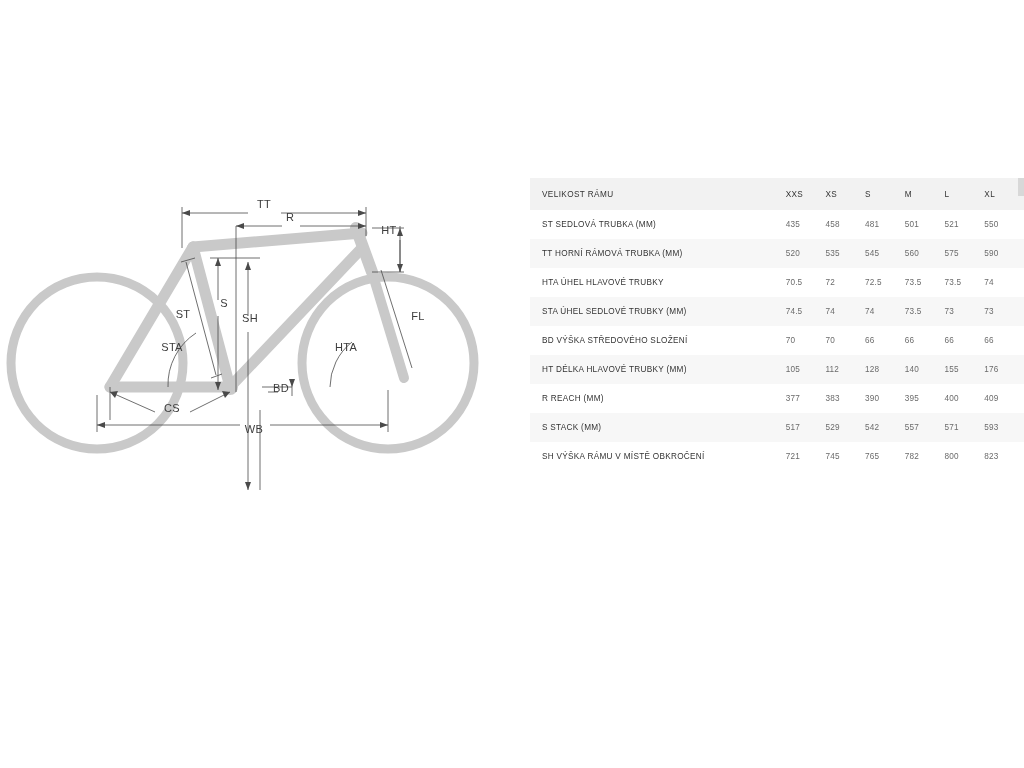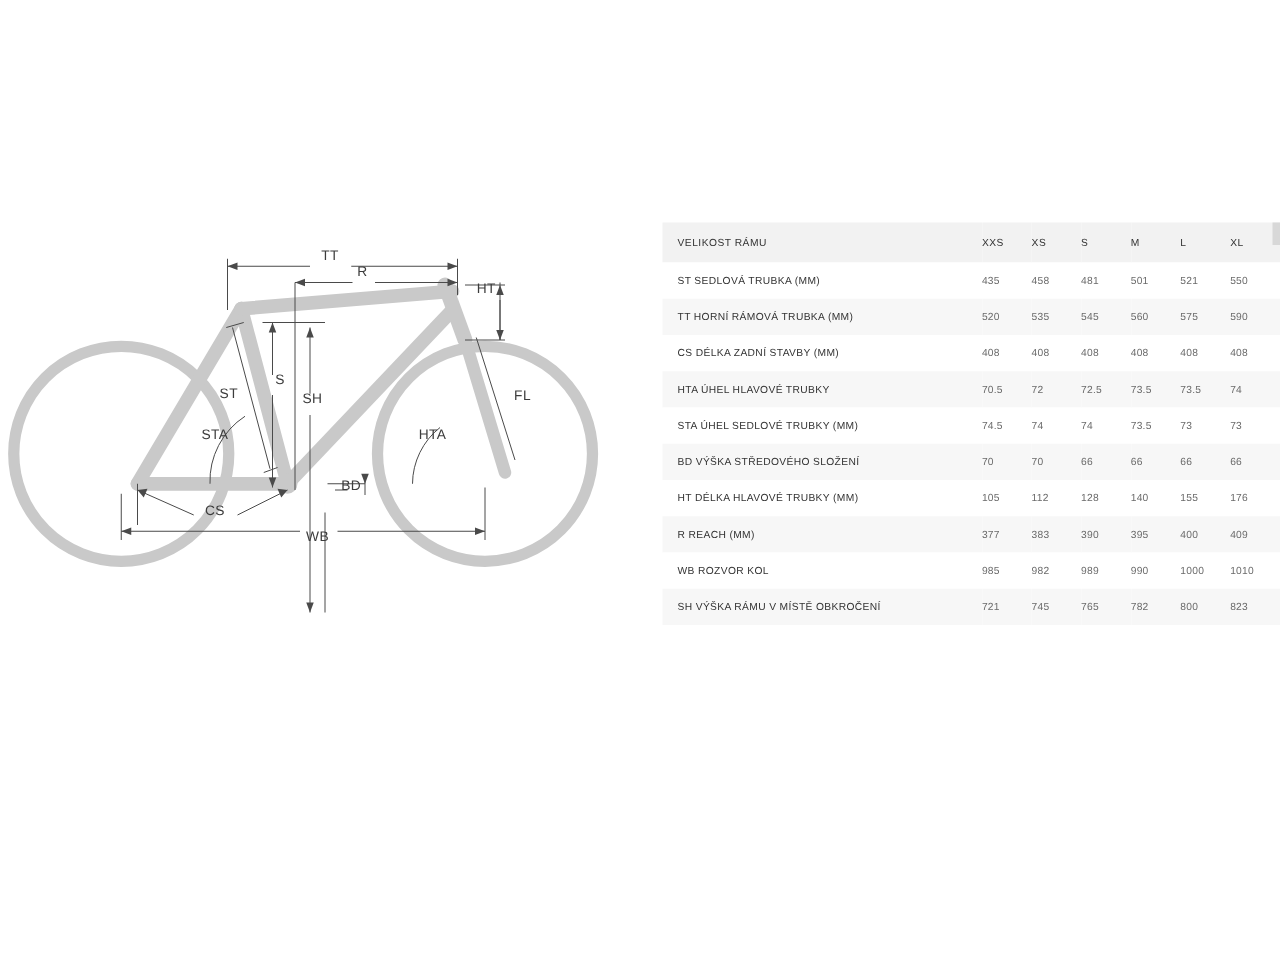--- a/index.html
+++ b/index.html
@@ -229,29 +229,20 @@
       <tr>
         <td class="row-label">TT HORNÍ RÁMOVÁ TRUBKA (MM)</td>
         <td class="val-cell">520</td>
         <td class="val-cell">535</td>
         <td class="val-cell">545</td>
         <td class="val-cell">560</td>
         <td class="val-cell">575</td>
         <td class="val-cell">590</td>
       </tr>
       <tr>
-        <td class="row-label">CS DÉLKA ZADNÍ STAVBY (MM)</td>
-        <td class="val-cell">408</td>
-        <td class="val-cell">408</td>
-        <td class="val-cell">408</td>
-        <td class="val-cell">408</td>
-        <td class="val-cell">408</td>
-        <td class="val-cell">408</td>
-      </tr>
-      <tr>
         <td class="row-label">HTA ÚHEL HLAVOVÉ TRUBKY</td>
         <td class="val-cell">70.5</td>
         <td class="val-cell">72</td>
         <td class="val-cell">72.5</td>
         <td class="val-cell">73.5</td>
         <td class="val-cell">73.5</td>
         <td class="val-cell">74</td>
       </tr>
       <tr>
         <td class="row-label">STA ÚHEL SEDLOVÉ TRUBKY (MM)</td>
@@ -283,27 +274,27 @@
       <tr>
         <td class="row-label">R REACH (MM)</td>
         <td class="val-cell">377</td>
         <td class="val-cell">383</td>
         <td class="val-cell">390</td>
         <td class="val-cell">395</td>
         <td class="val-cell">400</td>
         <td class="val-cell">409</td>
       </tr>
       <tr>
-        <td class="row-label">WB ROZVOR KOL</td>
-        <td class="val-cell">985</td>
-        <td class="val-cell">982</td>
-        <td class="val-cell">989</td>
-        <td class="val-cell">990</td>
-        <td class="val-cell">1000</td>
-        <td class="val-cell">1010</td>
+        <td class="row-label">S STACK (MM)</td>
+        <td class="val-cell">517</td>
+        <td class="val-cell">529</td>
+        <td class="val-cell">542</td>
+        <td class="val-cell">557</td>
+        <td class="val-cell">571</td>
+        <td class="val-cell">593</td>
       </tr>
       <tr>
         <td class="row-label">SH VÝŠKA RÁMU V MÍSTĚ OBKROČENÍ</td>
         <td class="val-cell">721</td>
         <td class="val-cell">745</td>
         <td class="val-cell">765</td>
         <td class="val-cell">782</td>
         <td class="val-cell">800</td>
         <td class="val-cell">823</td>
       </tr>

